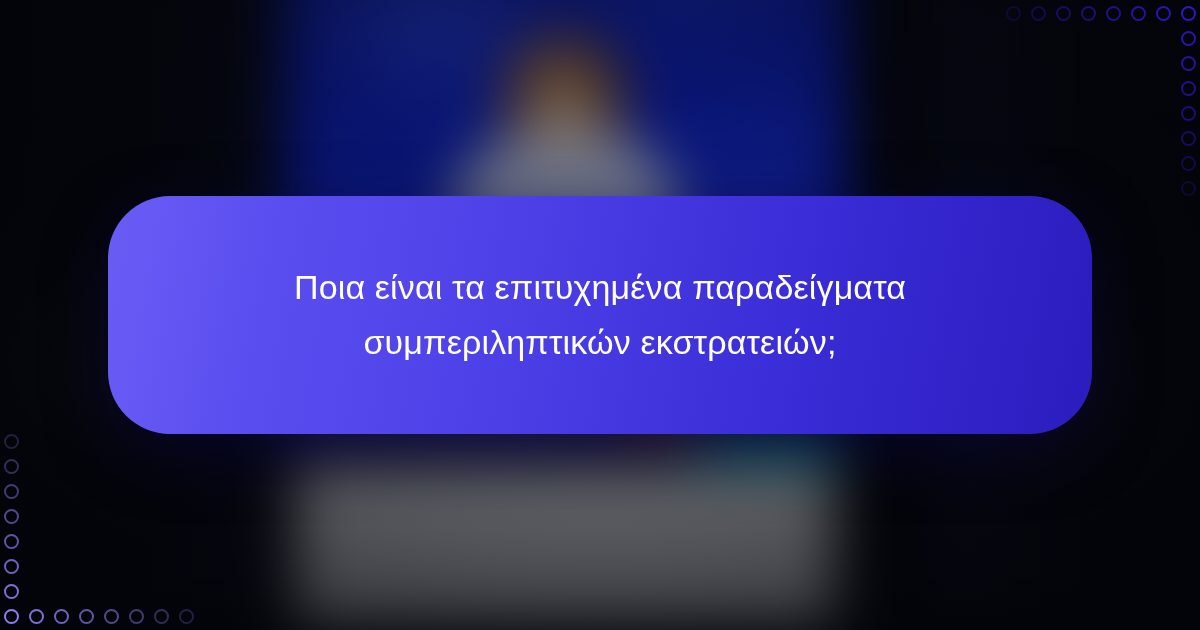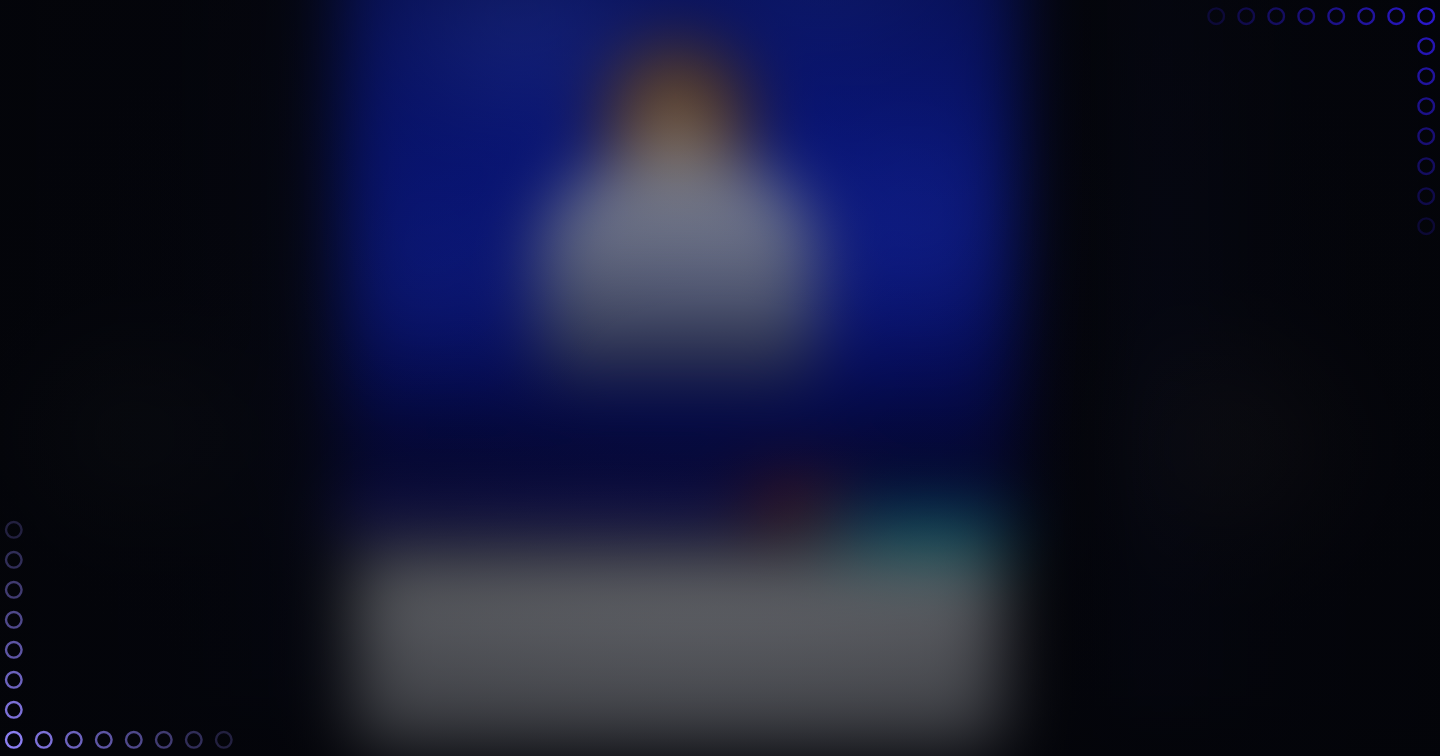--- a/index.html
+++ b/index.html
@@ -199,14 +199,17 @@
       <div class="dot" style="opacity: 0.23; left: 179px; bottom: 6px; width: 15px; height: 15px;"></div>
       <div class="dot" style="opacity: 0.89; left: 4px; bottom: 31px; width: 15px; height: 15px;"></div>
       <div class="dot" style="opacity: 0.78; left: 4px; bottom: 56px; width: 15px; height: 15px;"></div>
       <div class="dot" style="opacity: 0.67; left: 4px; bottom: 81px; width: 15px; height: 15px;"></div>
       <div class="dot" style="opacity: 0.56; left: 4px; bottom: 106px; width: 15px; height: 15px;"></div>
       <div class="dot" style="opacity: 0.45; left: 4px; bottom: 131px; width: 15px; height: 15px;"></div>
       <div class="dot" style="opacity: 0.34; left: 4px; bottom: 156px; width: 15px; height: 15px;"></div>
       <div class="dot" style="opacity: 0.23; left: 4px; bottom: 181px; width: 15px; height: 15px;"></div>
     </div>
 
+  <div class="quote-card">
+    <div class="quote-text">Ποια είναι τα επιτυχημένα παραδείγματα συμπεριληπτικών εκστρατειών;</div>
+  </div>
 
 </div>
 
 </body></html>

